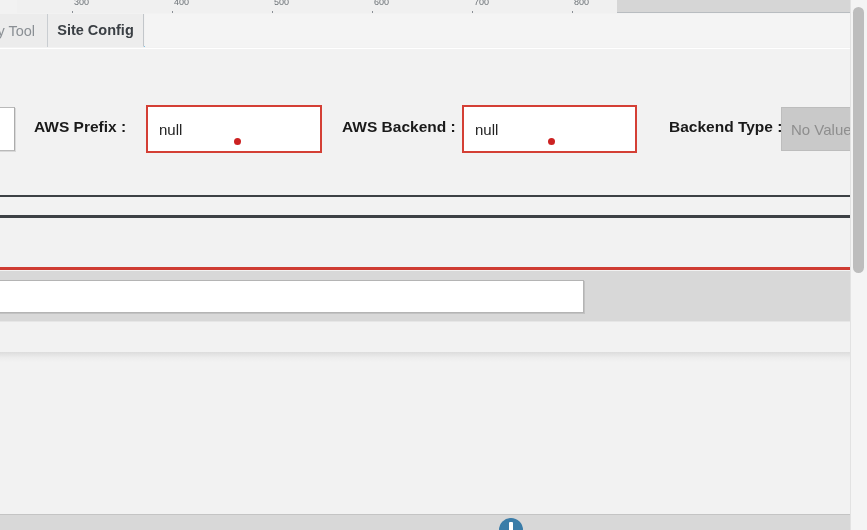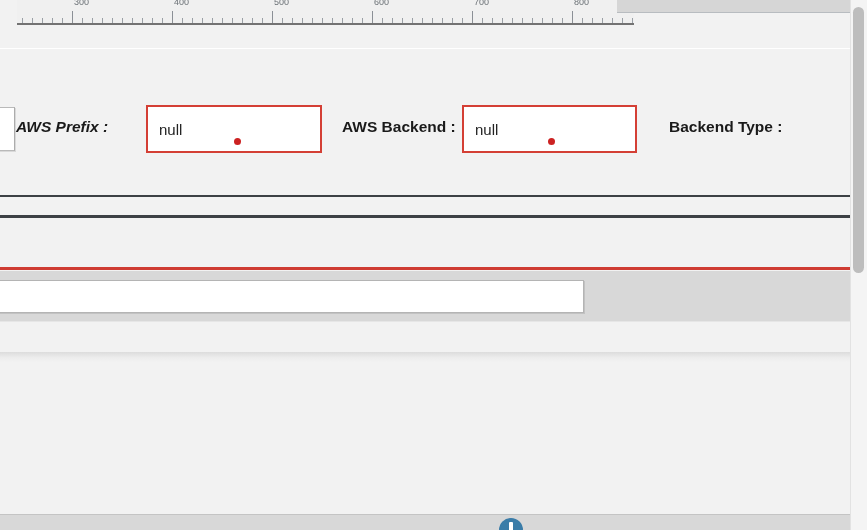--- a/index.html
+++ b/index.html
@@ -353,40 +353,52 @@
         <div class="ruler-label" style="left: 57px;">300</div>
         <div class="ruler-label" style="left: 157px;">400</div>
         <div class="ruler-label" style="left: 257px;">500</div>
         <div class="ruler-label" style="left: 357px;">600</div>
         <div class="ruler-label" style="left: 457px;">700</div>
         <div class="ruler-label" style="left: 557px;">800</div>
       </div>
   </div>
   <div class="ruler-gutter"></div>
 
+  <div class="tabstrip">
+    <div class="tabstrip-rest"></div>
+    <div class="tab partial">
+      <span>y Tool</span>
+    </div>
+    <div class="tab active">
+      <span>Site Config</span>
+    </div>
+  </div>
 
   <div class="panel">
 
     <div class="form-row">
 
       <div class="input-stub"></div>
 
-      <div class="field-label" style="left:16px;font-style:italic;">AWS Prefix :</div>
+      <div class="field-label" style="left:34px;">AWS Prefix :</div>
       <div class="text-input" style="left:146px; width:176px;">
         <span>null</span>
         <span class="input-dot" style="left:86px;"></span>
       </div>
 
       <div class="field-label" style="left:342px;">AWS Backend :</div>
       <div class="text-input" style="left:462px; width:175px;">
         <span>null</span>
         <span class="input-dot" style="left:84px;"></span>
       </div>
 
       <div class="field-label" style="left:657px;margin-left:12px;">Backend Type :</div>
+      <div class="select-disabled" style="left:781px; width:86px;">
+        <span>No Value</span>
+      </div>
 
     </div>
   </div>
 
   <div class="rule-dark" style="top:195px; height:2px;"></div>
   <div class="band" style="top:197px; height:18px;"></div>
   <div class="rule-dark" style="top:215px; height:3px;"></div>
   <div class="band" style="top:218px; height:49px;"></div>
   <div class="rule-red" style="top:267px;"></div>
 

